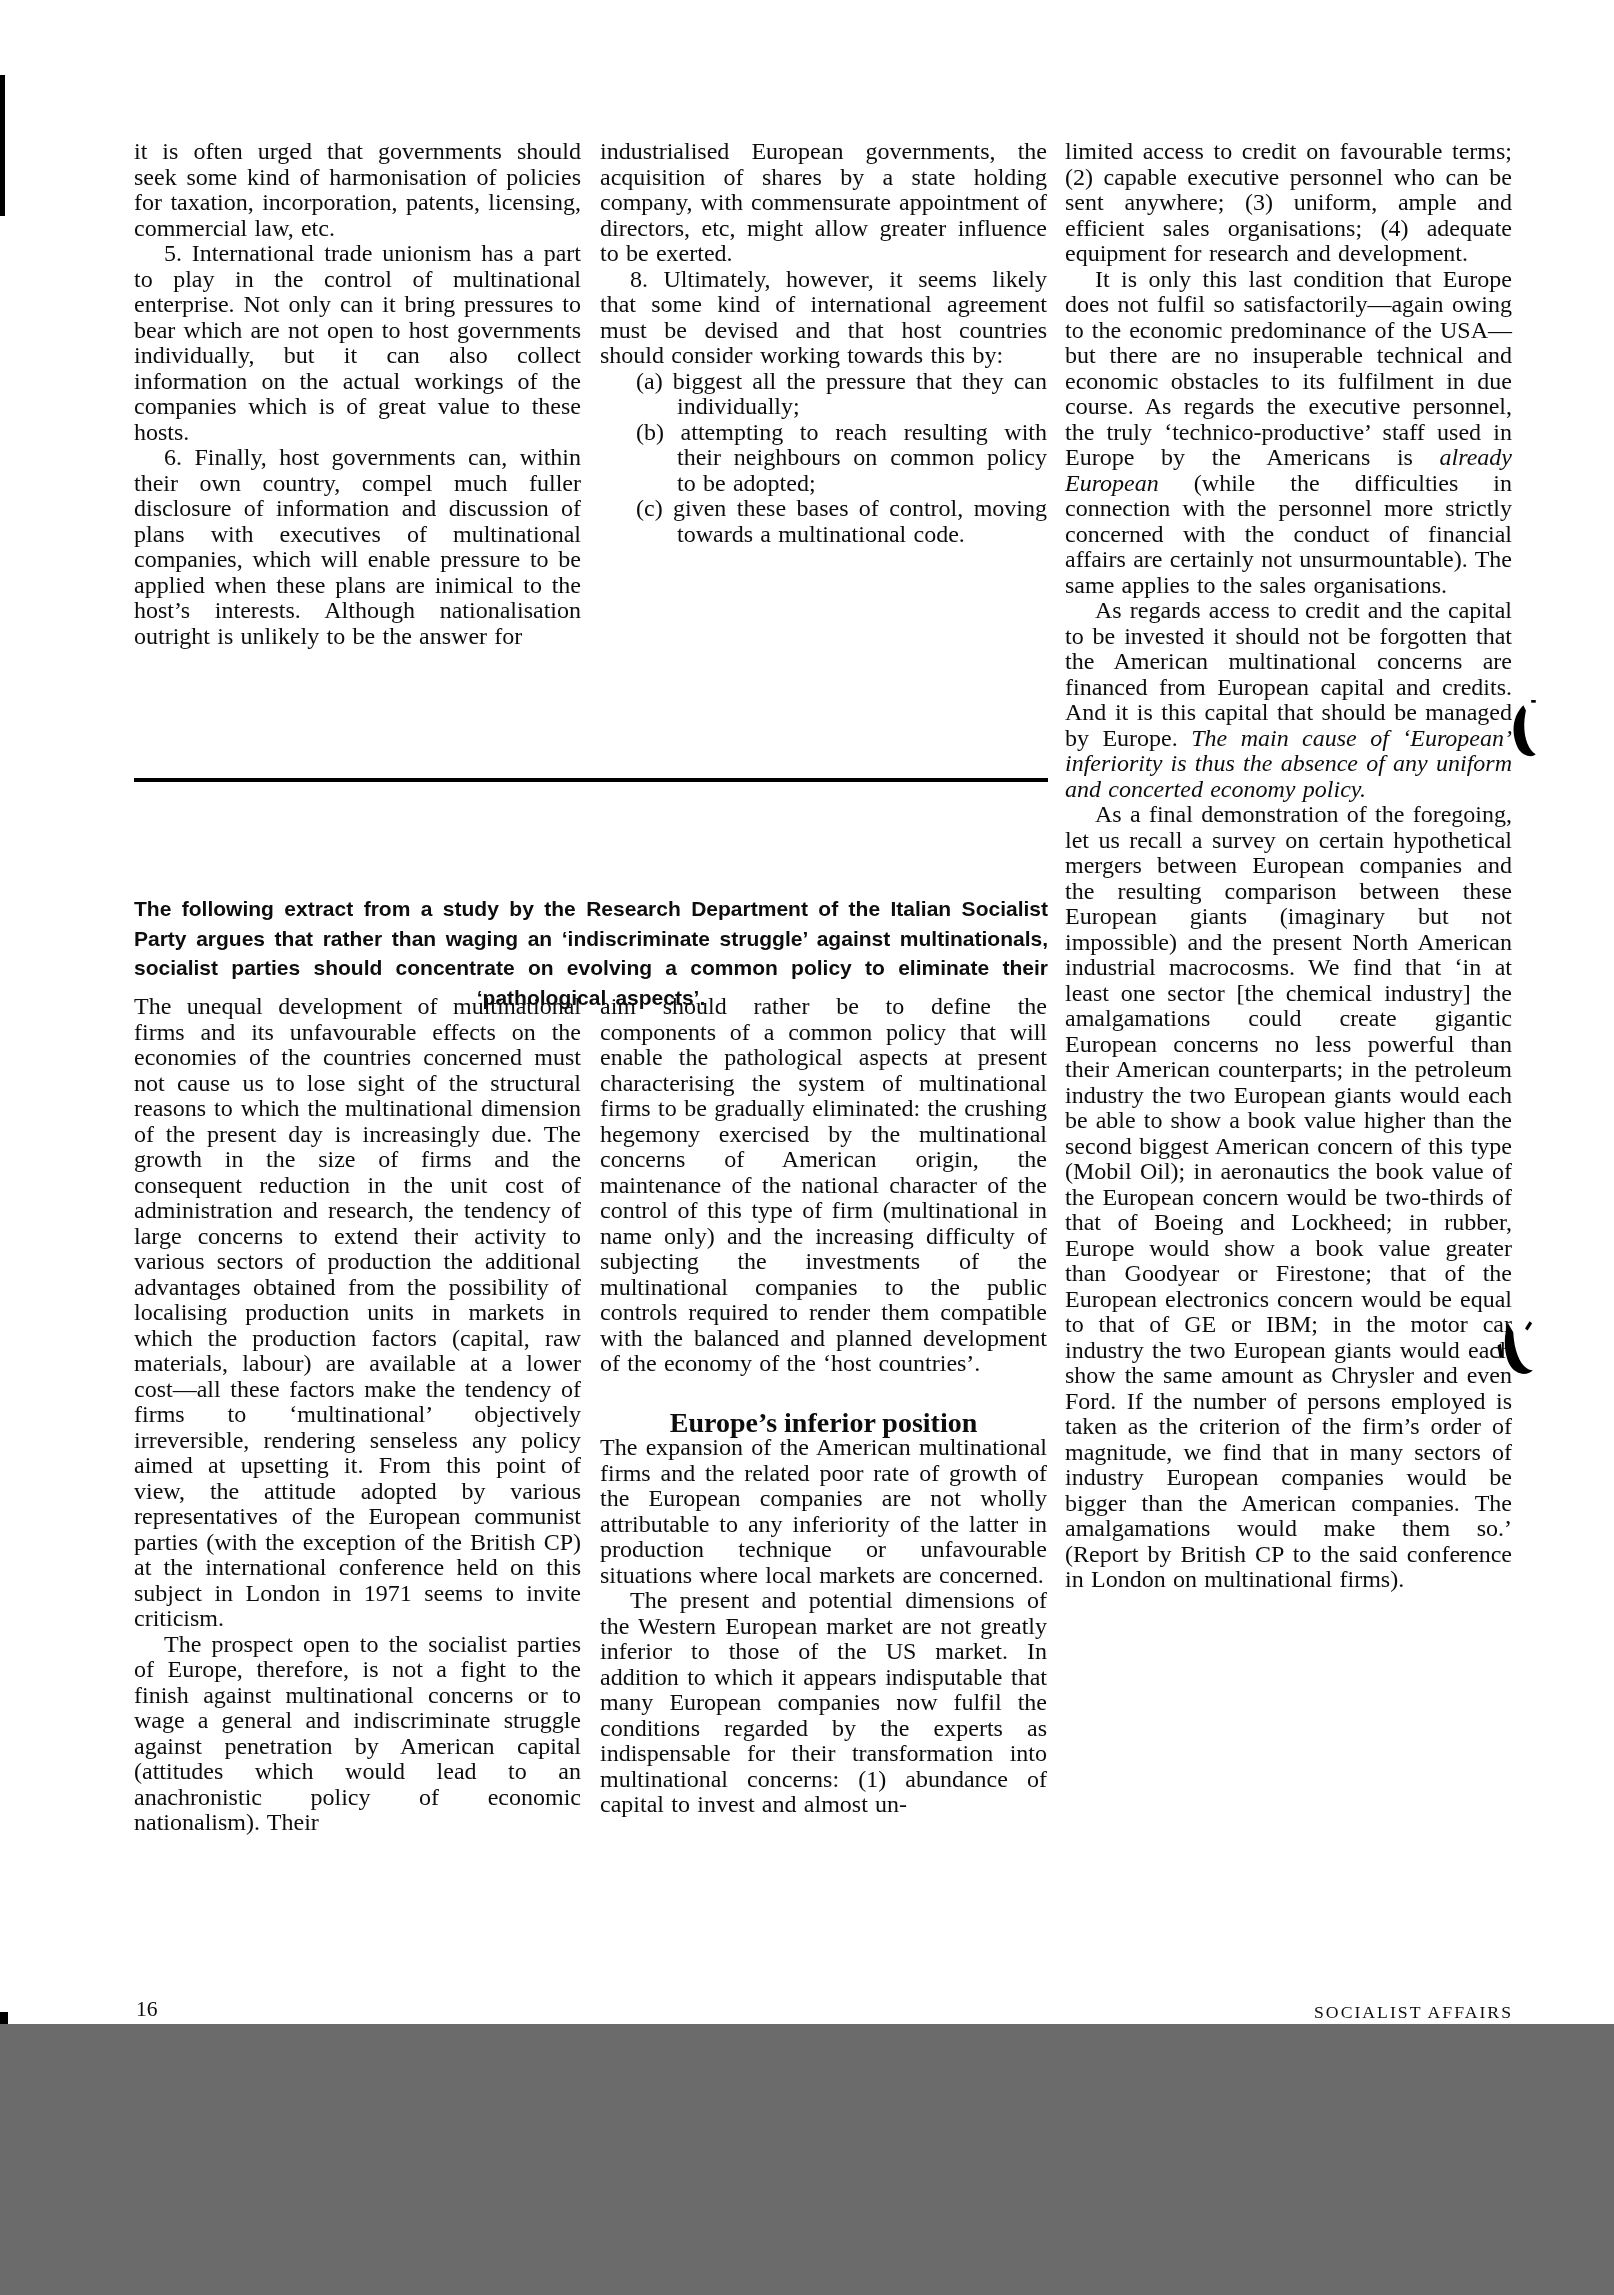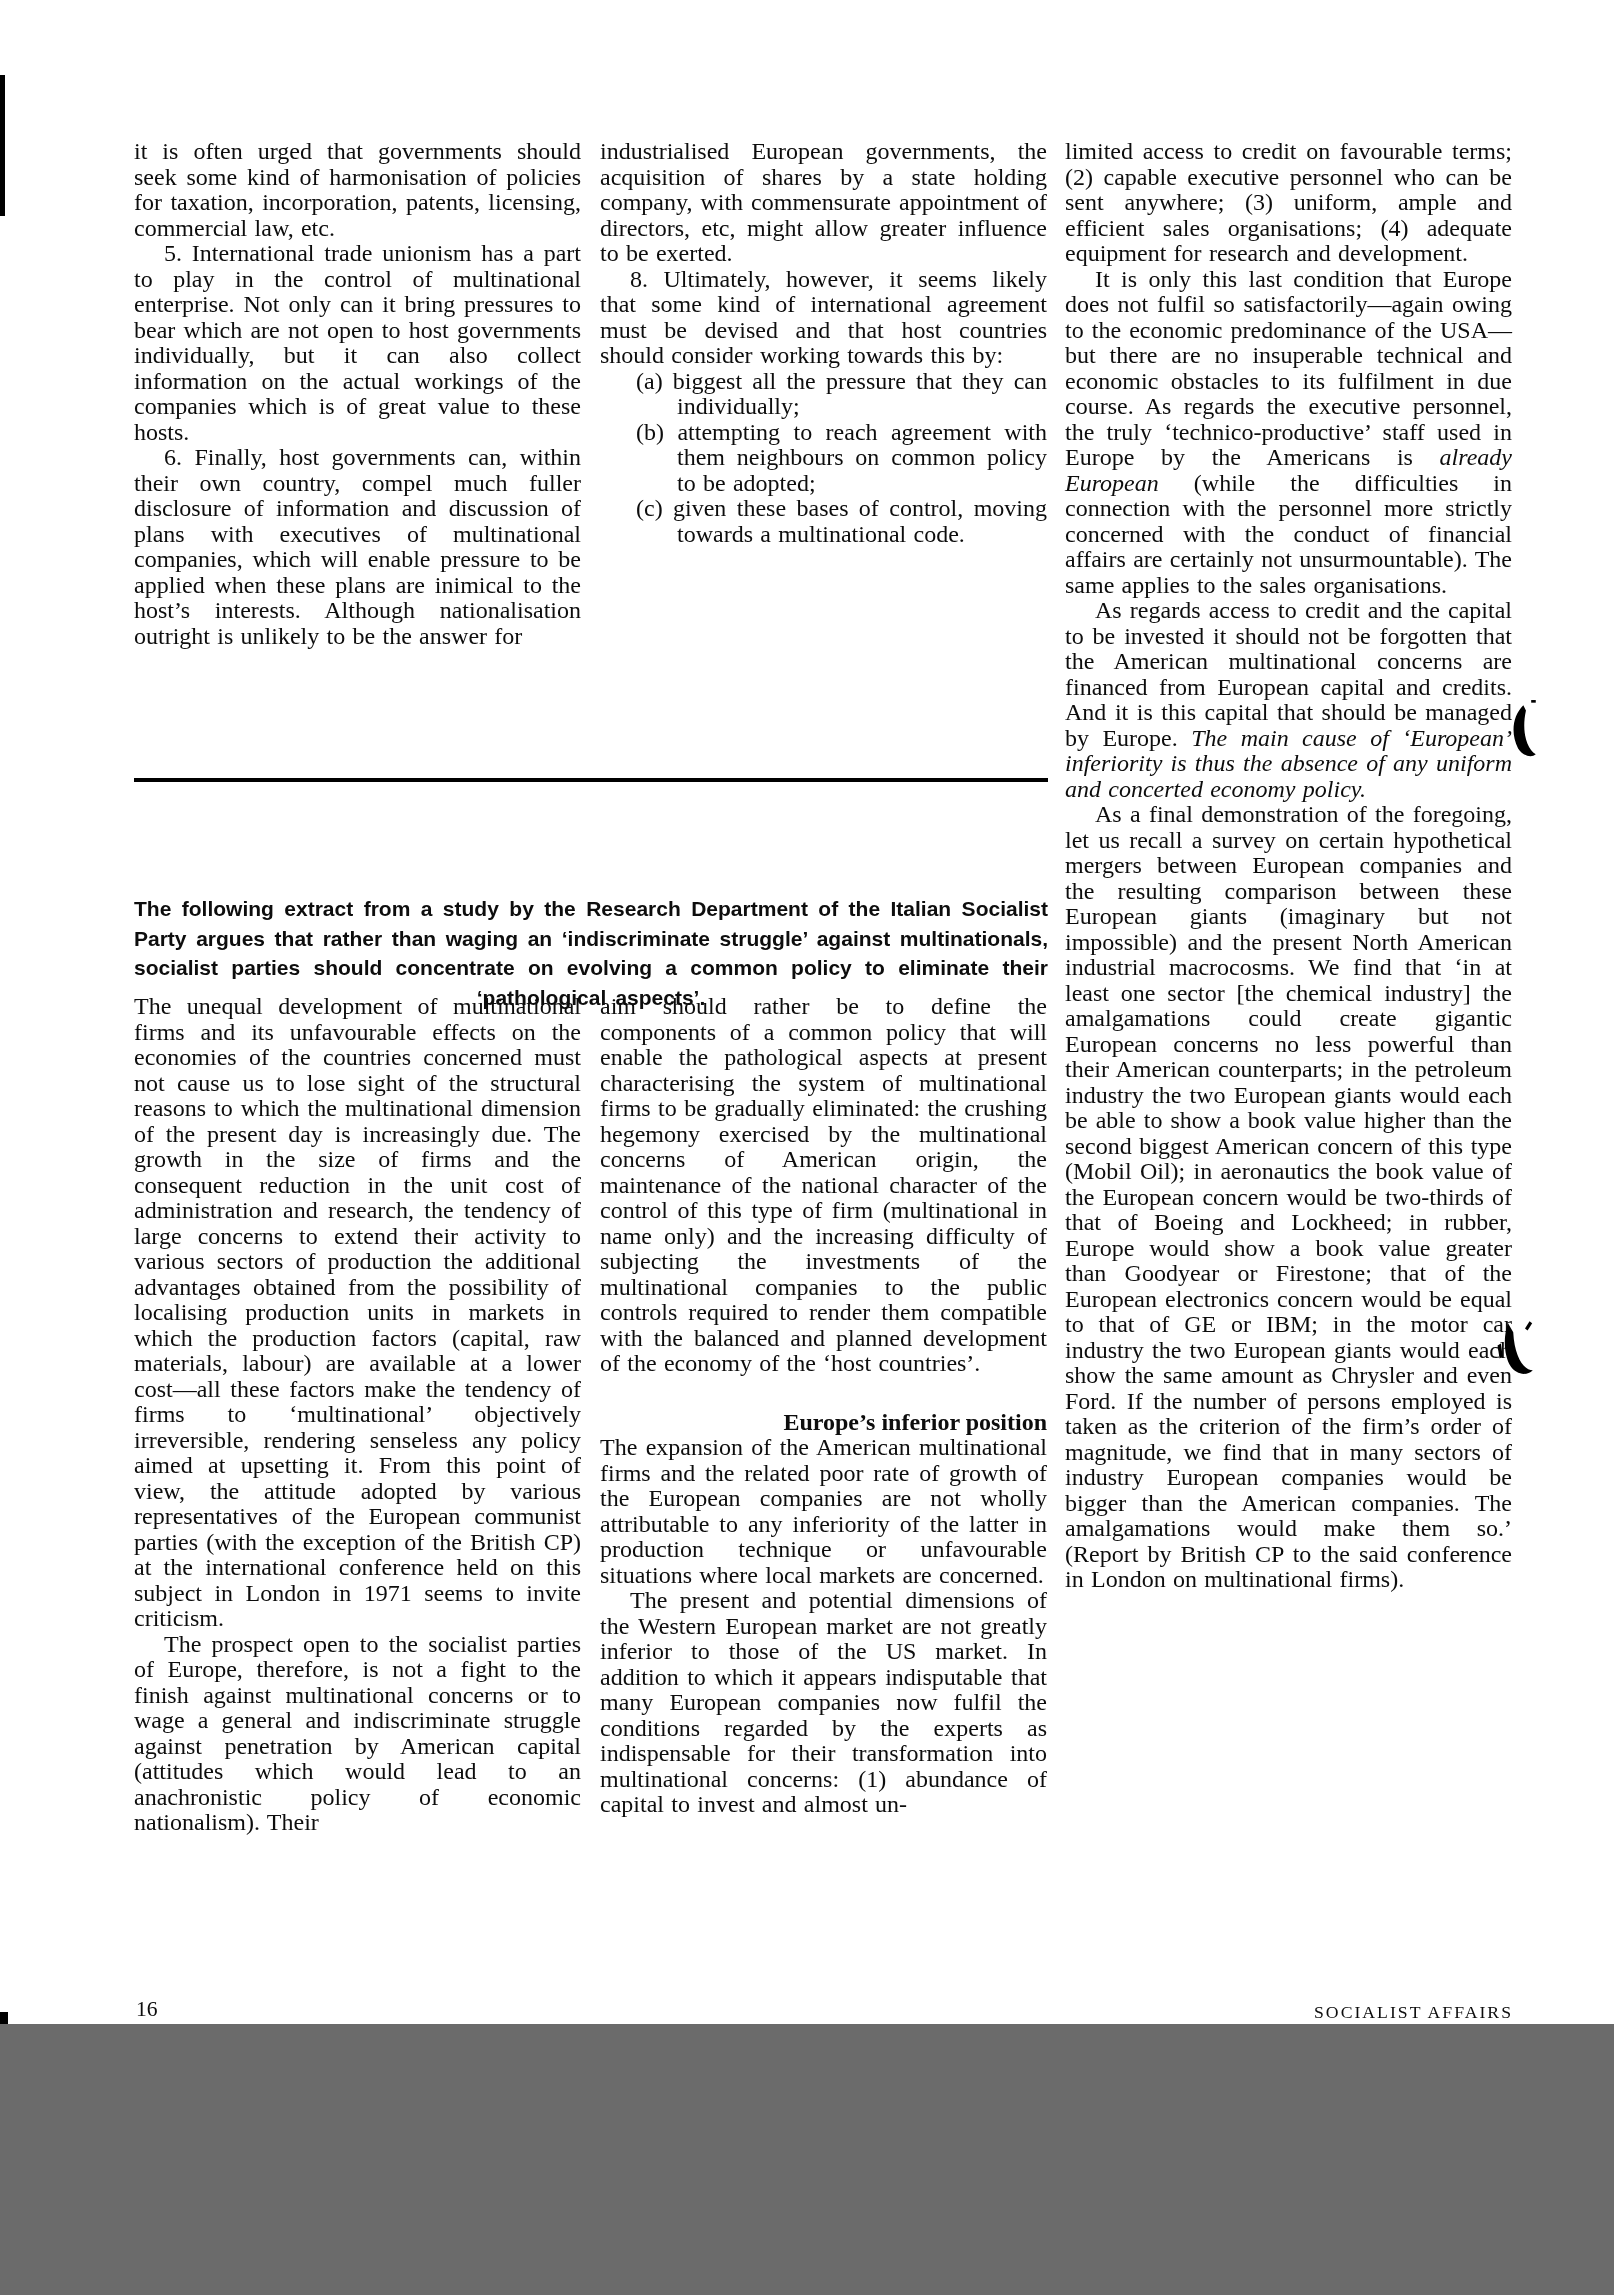--- a/index.html
+++ b/index.html
@@ -38,21 +38,21 @@
     letter-spacing:-0.7px;
   }
   .intro {
     position:absolute; left:134px; top:873px; width:914px;
     font-family:"Liberation Sans","DejaVu Sans",sans-serif;
     font-weight:bold; font-size:21px; line-height:29.5px;
     text-align:justify; text-align-last:center; word-spacing:3.3px;
   }
   .section-heading {
     margin:33px 0 0 0;
-    font-size:24px; line-height:25.5px; font-weight:bold; text-align:right;
+    font-size:28px; line-height:25.5px; font-weight:bold; text-align:center;
   }
   .footer-left {
     position:absolute; left:136px; top:1998px;
     font-size:21.6px; line-height:23.6px;
   }
   .footer-right {
     position:absolute; right:101px; top:2003px;
     font-size:17.7px; line-height:19.7px; letter-spacing:2px;
   }
   .artifact { position:absolute; background:#000; }
@@ -72,21 +72,21 @@
 
   <div class="col" id="top-left-col">
       <p class="para"><span>it is often urged that governments should seek some kind of harmonisation of policies for taxation, incorporation, patents, licensing, commercial law, etc.</span></p>
       <p class="para indent"><span>5. International trade unionism has a part to play in the control of multinational enterprise. Not only can it bring pressures to bear which are not open to host governments individually, but it can also collect information on the actual workings of the companies which is of great value to these hosts.</span></p>
       <p class="para indent"><span>6. Finally, host governments can, within their own country, compel much fuller disclosure of information and discussion of plans with executives of multinational companies, which will enable pressure to be applied when these plans are inimical to the host’s interests. Although nationalisation outright is unlikely to be the answer for</span></p>
     </div>
   <div class="col" id="top-mid-col">
       <p class="para"><span>industrialised European governments, the acquisition of shares by a state holding company, with commensurate appointment of directors, etc, might allow greater influence to be exerted.</span></p>
       <p class="para indent"><span>8. Ultimately, however, it seems likely that some kind of international agreement must be devised and that host countries should consider working towards this by:</span></p>
       <p class="para hang"><span>(a) biggest all the pressure that they can individually;</span></p>
-      <p class="para hang"><span>(b) attempting to reach agreement with them neighbours on common policy to be adopted;</span></p>
+      <p class="para hang"><span>(b) attempting to reach resulting with their neighbours on common policy to be adopted;</span></p>
       <p class="para hang"><span>(c) given these bases of control, moving towards a multinational code.</span></p>
     </div>
   <div class="col" id="right-col">
       <p class="para"><span>limited access to credit on favourable terms; (2) capable executive personnel who can be sent anywhere; (3) uniform, ample and efficient sales organisations; (4) adequate equipment for research and development.</span></p>
       <p class="para indent"><span>It is only this last condition that Europe does not fulfil so satisfactorily—again owing to the economic predominance of the USA—but there are no insuperable technical and economic obstacles to its fulfilment in due course. As regards the executive personnel, the truly ‘technico-productive’ staff used in Europe by the Americans is </span><span class="it">already European</span><span> (while the difficulties in connection with the personnel more strictly concerned with the conduct of financial affairs are certainly not unsurmountable). The same applies to the sales organisations.</span></p>
       <p class="para indent"><span>As regards access to credit and the capital to be invested it should not be forgotten that the American multinational concerns are financed from European capital and credits. And it is this capital that should be managed by Europe. </span><span class="it">The main cause of ‘European’ inferiority is thus the absence of any uniform and concerted economy policy.</span></p>
       <p class="para indent"><span>As a final demonstration of the foregoing, let us recall a survey on certain hypothetical mergers between European companies and the resulting comparison between these European giants (imaginary but not impossible) and the present North American industrial macrocosms. We find that ‘in at least one sector [the chemical industry] the amalgamations could create gigantic European concerns no less powerful than their American counterparts; in the petroleum industry the two European giants would each be able to show a book value higher than the second biggest American concern of this type (Mobil Oil); in aeronautics the book value of the European concern would be two-thirds of that of Boeing and Lockheed; in rubber, Europe would show a book value greater than Goodyear or Firestone; that of the European electronics concern would be equal to that of GE or IBM; in the motor car industry the two European giants would each show the same amount as Chrysler and even Ford. If the number of persons employed is taken as the criterion of the firm’s order of magnitude, we find that in many sectors of industry European companies would be bigger than the American companies. The amalgamations would make them so.’ (Report by British CP to the said conference in London on multinational firms).</span></p>
     </div>
 
   <div class="rule"></div>

